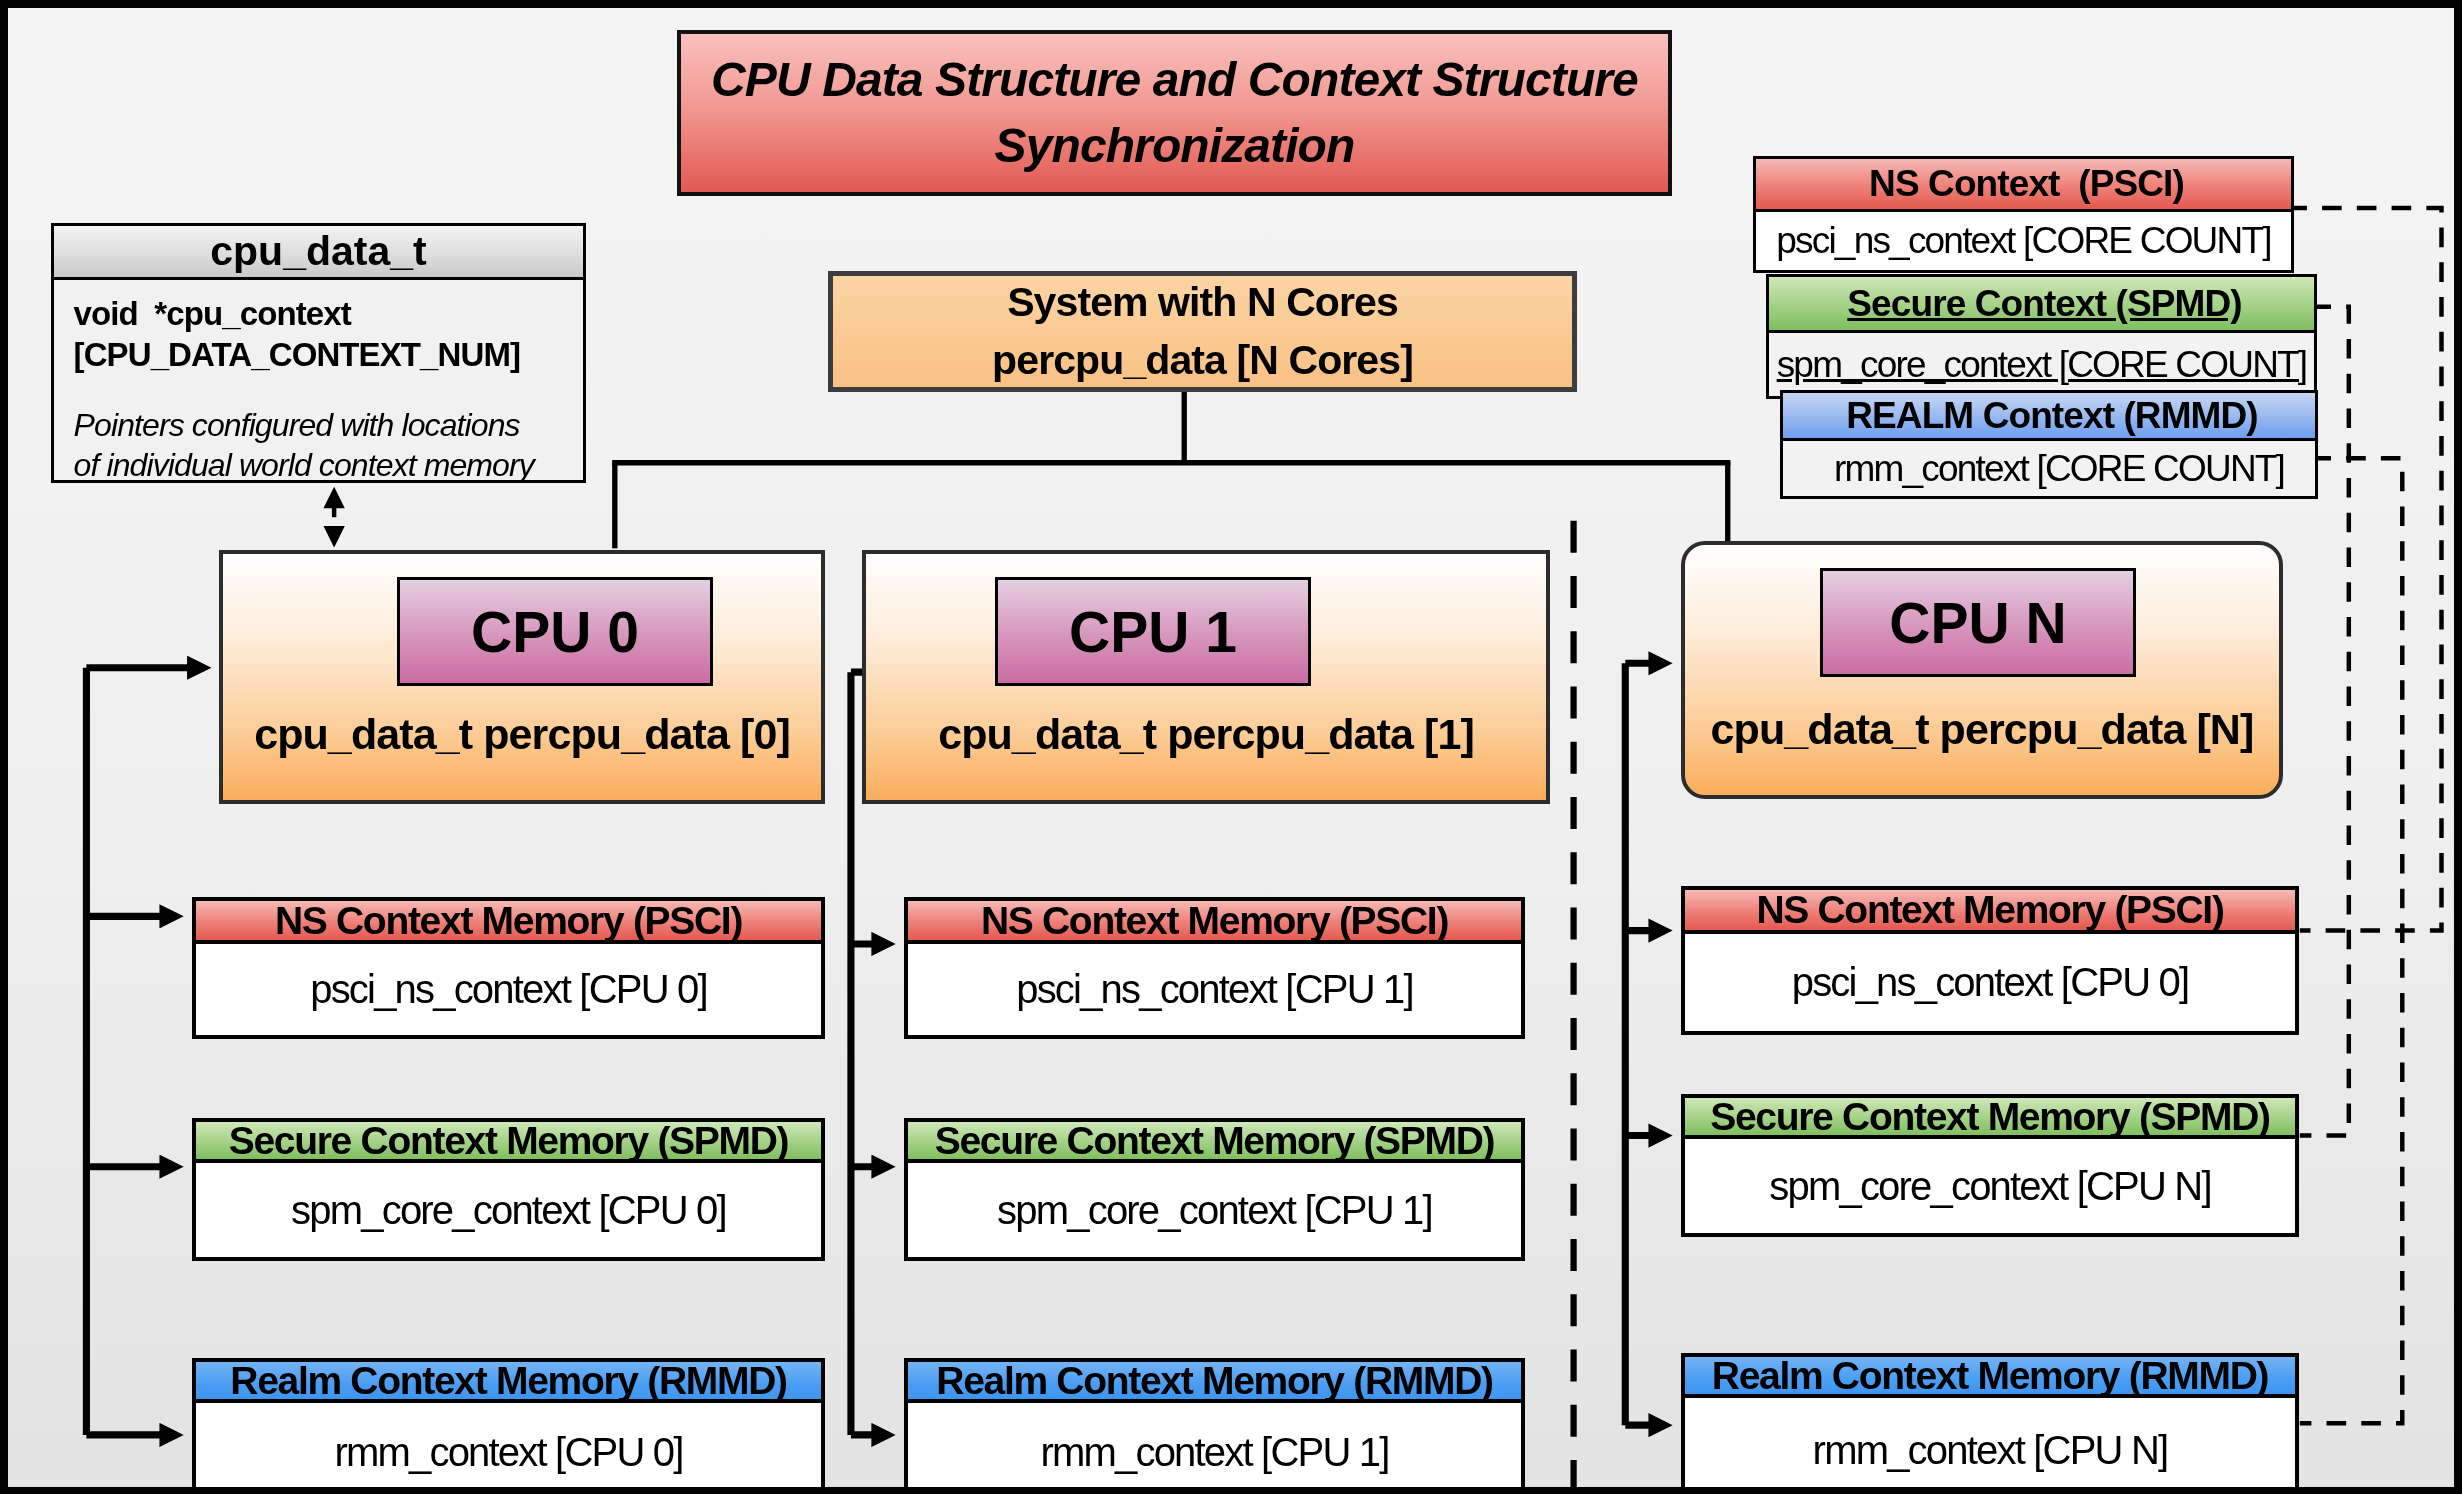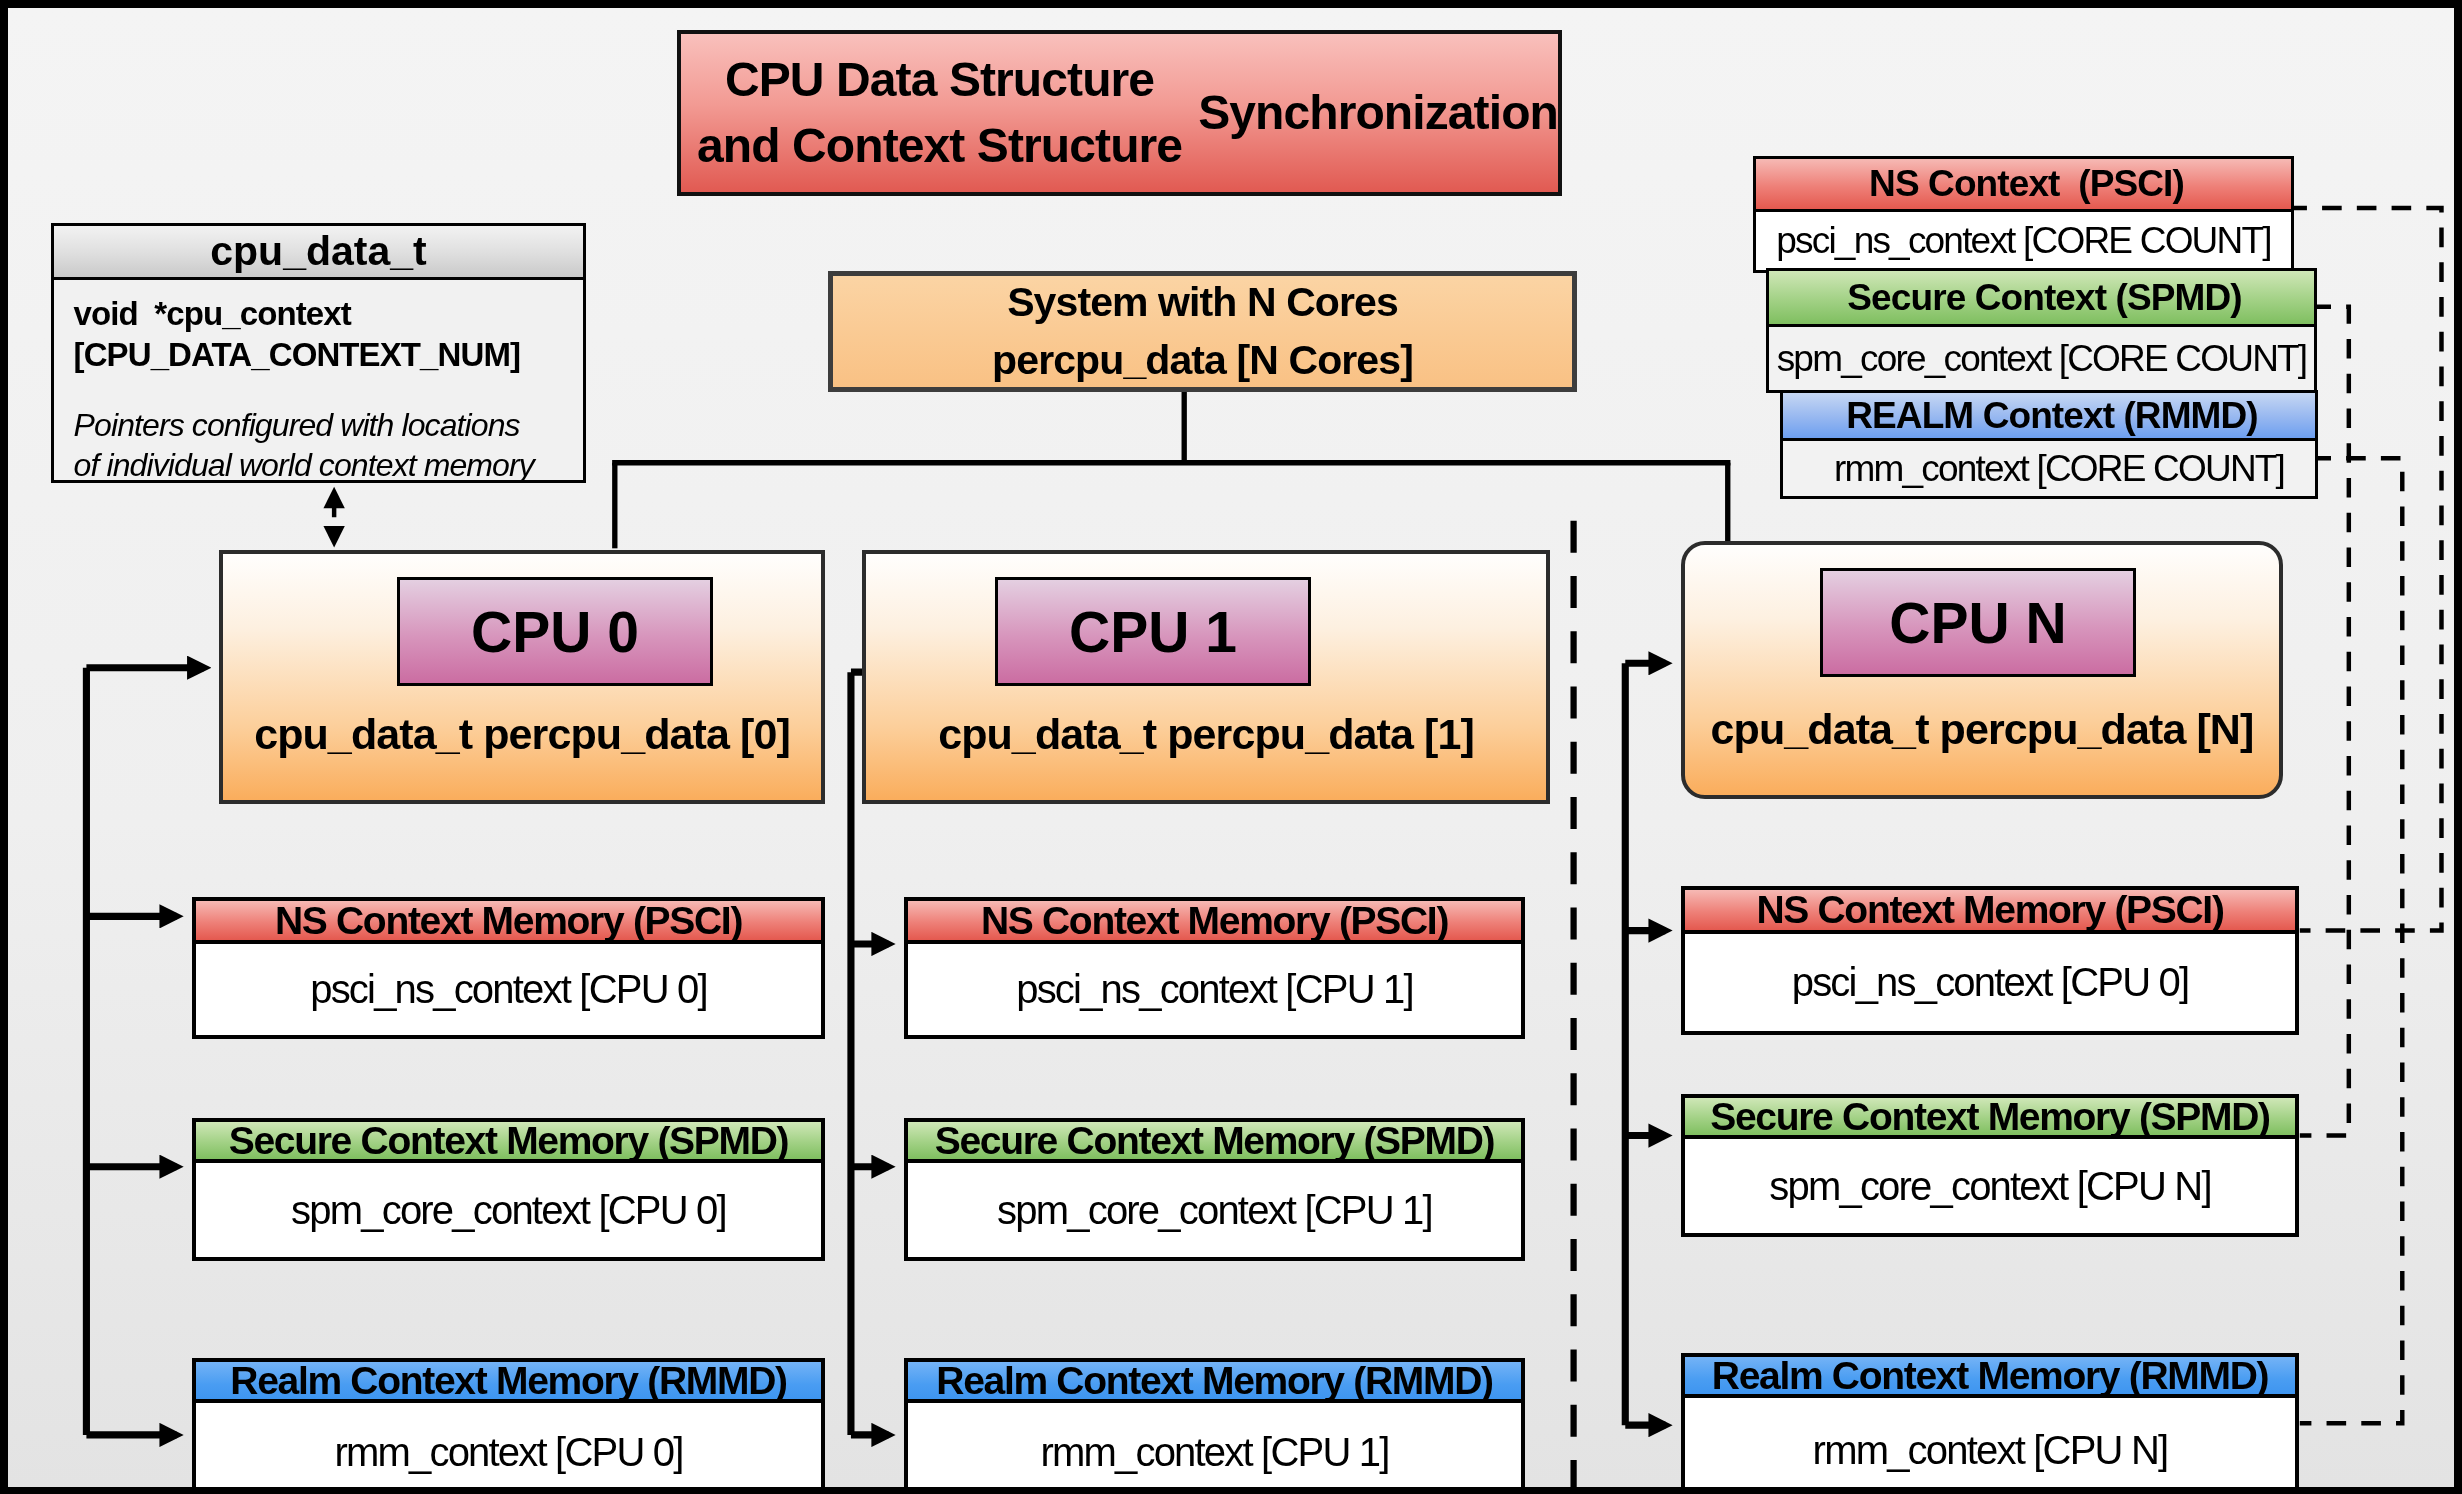--- a/index.html
+++ b/index.html
@@ -6,26 +6,27 @@
   .canvas{
     position:relative; width:2462px; height:1495px; overflow:hidden;
     box-sizing:border-box; border:8px solid #000;
     background:linear-gradient(180deg,#f4f4f4 0%,#efefef 55%,#e3e3e3 100%);
     font-family:"Liberation Sans", sans-serif; color:#000;
   }
   .abs{position:absolute; box-sizing:border-box;}
   svg.wires{position:absolute; left:0; top:0; pointer-events:none;}
 
   .title-box{
-    left:669px; top:22px; width:885px; height:166px;
+    left:669px; top:22px; width:995px; height:166px;
     border:4.5px solid #111;
     background:linear-gradient(180deg,#f9c0bc 0%,#f29a93 45%,#e15a52 100%);
-    display:flex; flex-direction:row; justify-content:center; align-items:center;
+    display:flex; flex-direction:column; justify-content:center; align-items:center;
     font-weight:bold; font-size:48px; line-height:1.38; text-align:center;
     letter-spacing:-0.9px;
+    font-style:italic;
   }
 
   .struct-box{
     left:43px; top:215px; width:535px; height:260px;
     border:3.6px solid #000; background:#f1f1f1;
   }
   .struct-hdr{
     height:51px; border-bottom:3.6px solid #000;
     background:linear-gradient(180deg,#f2f2f2 0%,#dedede 55%,#c9c9c9 100%);
     display:flex; align-items:center; justify-content:center;
@@ -165,21 +166,21 @@
   <div class="abs system-box">
     <div>System with N Cores</div>
     <div>percpu_data [N Cores]</div>
   </div>
 
   <div class="legend" style="left:1745px; top:148px; width:535px; height:111px;">
     <div class="hdr hdr-red" style="height:50px;">NS Context  (PSCI)</div>
     <div class="bod" style="flex:1; background:#ffffff;">psci_ns_context [CORE COUNT]</div>
   </div>
 
-  <div class="legend" style="left:1758px; top:260px; width:545px; height:119px;">
+  <div class="legend" style="left:1758px; top:266px; width:545px; height:119px;text-decoration:underline;">
     <div class="hdr hdr-green" style="height:53px;">Secure Context (SPMD)</div>
     <div class="bod" style="flex:1; background:#f2f2f2;">spm_core_context [CORE COUNT]</div>
   </div>
 
   <div class="legend" style="left:1772px; top:382px; width:532px; height:103px;">
     <div class="hdr hdr-blue-soft" style="height:45px;">REALM Context (RMMD)</div>
     <div class="bod" style="flex:1; background:#f2f2f2;padding-left:20px;">rmm_context [CORE COUNT]</div>
   </div>
 
   <div class="abs cpu-box" style="left:211px; width:606px;">

